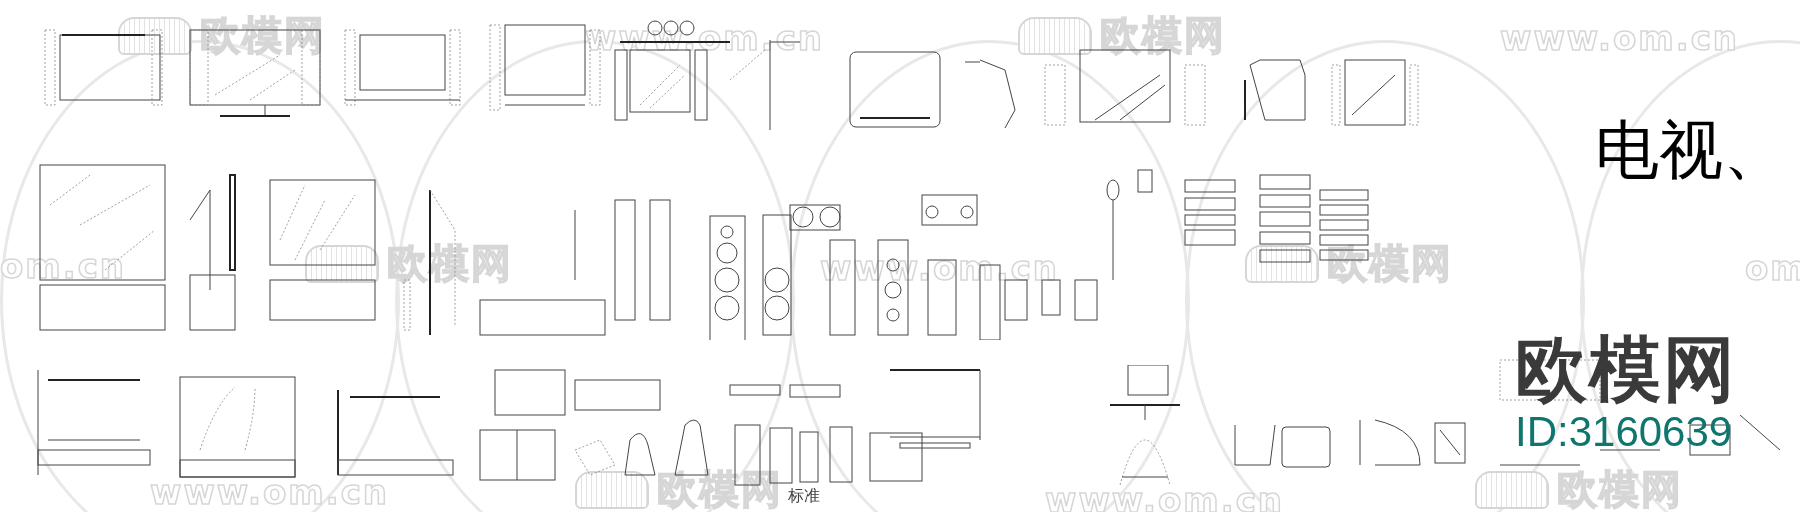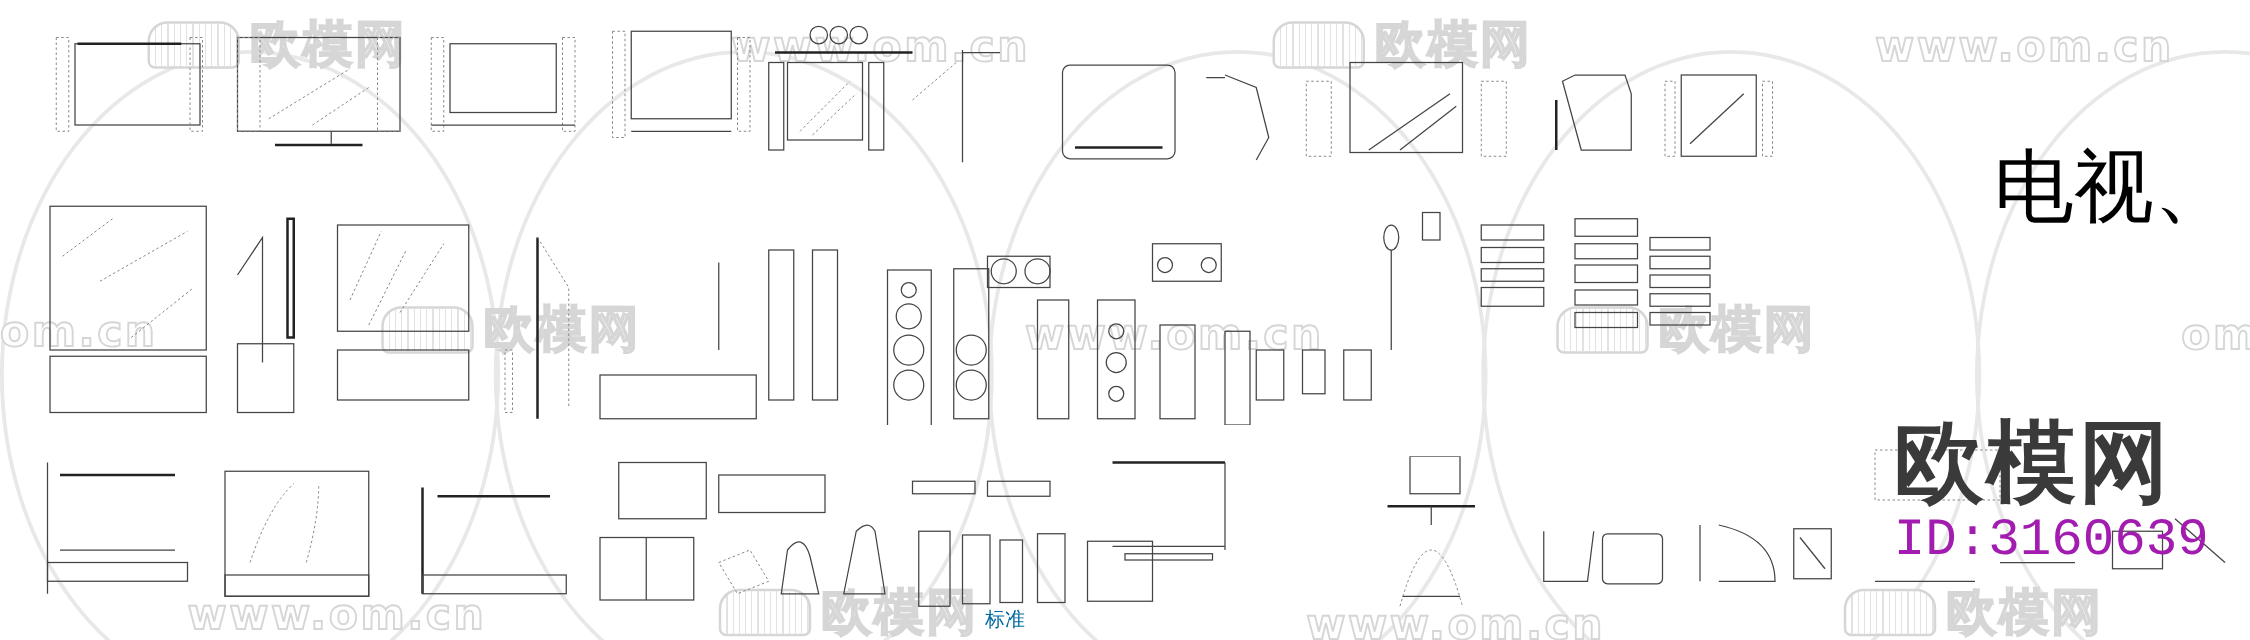--- a/index.html
+++ b/index.html
@@ -7,26 +7,26 @@
            font-family: "DejaVu Sans", "Liberation Sans", sans-serif; }
     .canvas { position: absolute; left: 0; top: 0; width: 1796px; height: 512px; }
     .arc { position: absolute; border: 3px solid #e8e8e8; border-radius: 50%; box-sizing: border-box; }
     .wm { position: absolute; color: #fff; font-weight: bold;
           -webkit-text-stroke: 1.5px #d6d6d6; letter-spacing: 2px; white-space: nowrap; }
     .wm-url { font-size: 34px; font-family: "DejaVu Sans", sans-serif; }
     .wm-brand { font-size: 40px; display: flex; align-items: center; gap: 8px; }
     .sofa { width: 70px; height: 34px; border: 2px solid #d6d6d6; border-radius: 16px 16px 6px 6px;
             background: repeating-linear-gradient(90deg, #fff 0 4px, #e2e2e2 4px 5px); }
     .title { position: absolute; left: 1595px; top: 108px; font-size: 64px; line-height: 84px;
-             color: #000; font-family: Liberation Serif, serif; }
+             color: #000; font-family: Liberation Sans, sans-serif; }
     .brand-big { position: absolute; left: 1515px; top: 322px; font-size: 72px; color: #3a3a3a;
                  font-weight: bold; letter-spacing: 2px; font-family: "DejaVu Sans", sans-serif; }
-    .id-text { position: absolute; left: 1515px; top: 408px; font-size: 42px; color: #a21caf;
-               font-family: Liberation Mono, monospace; }
-    .std { position: absolute; left: 788px; top: 486px; font-size: 16px; color: #0369a1; }
+    .id-text { position: absolute; left: 1515px; top: 408px; font-size: 42px; color: #0f766e;
+               font-family: Liberation Sans, sans-serif; }
+    .std { position: absolute; left: 788px; top: 486px; font-size: 16px; color: #404040; }
     .drawing { position: absolute; }
     svg .l { stroke: #444; stroke-width: 1; fill: none; }
     svg .t { stroke: #888; stroke-width: 0.8; fill: none; stroke-dasharray: 2 2; }
     svg .d { stroke: #222; stroke-width: 2; fill: none; }
   </style>
 </head>
 <body>
 
 <div class="canvas">
 

